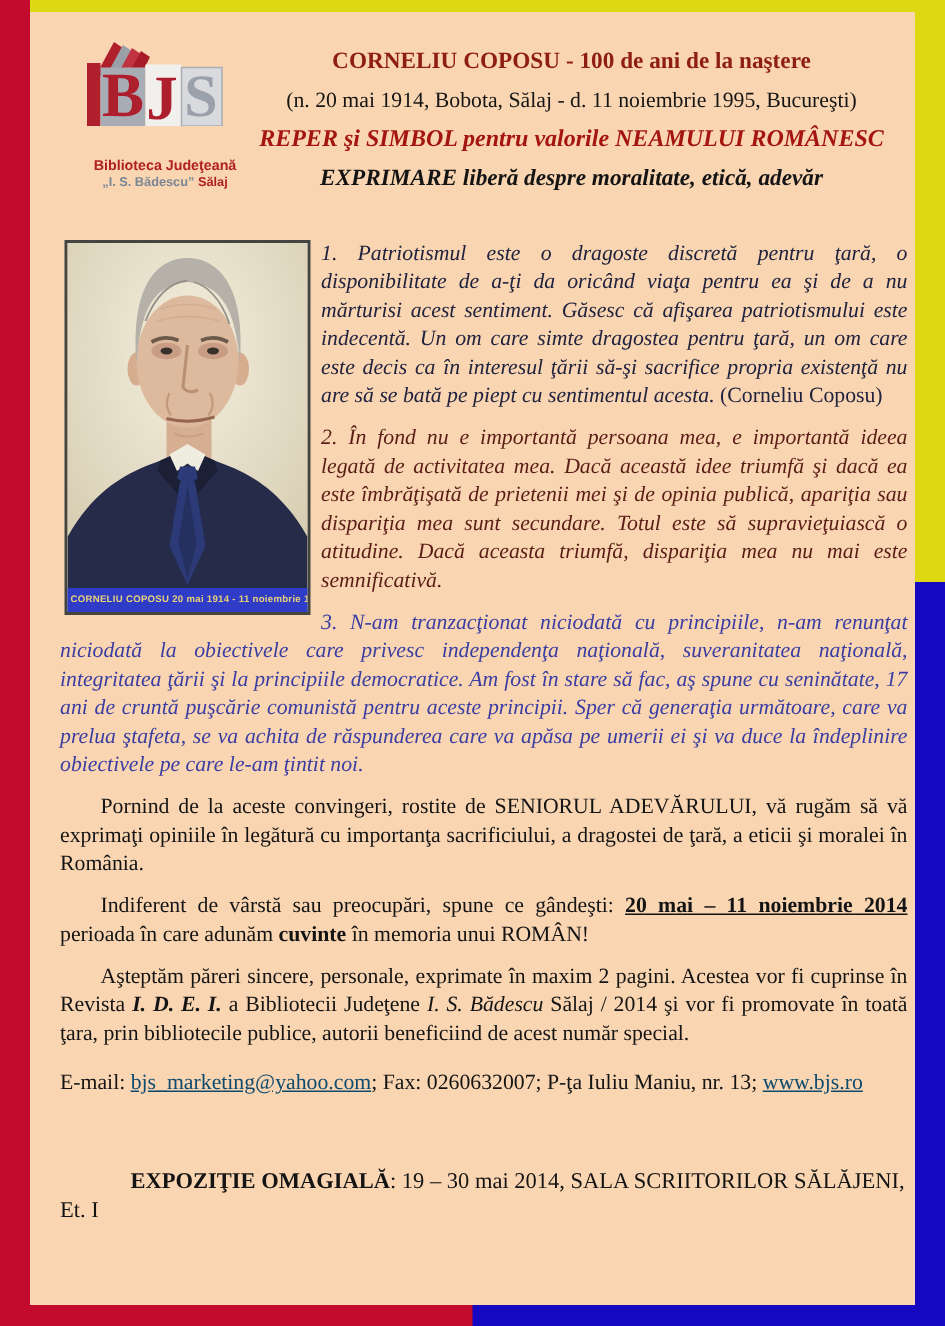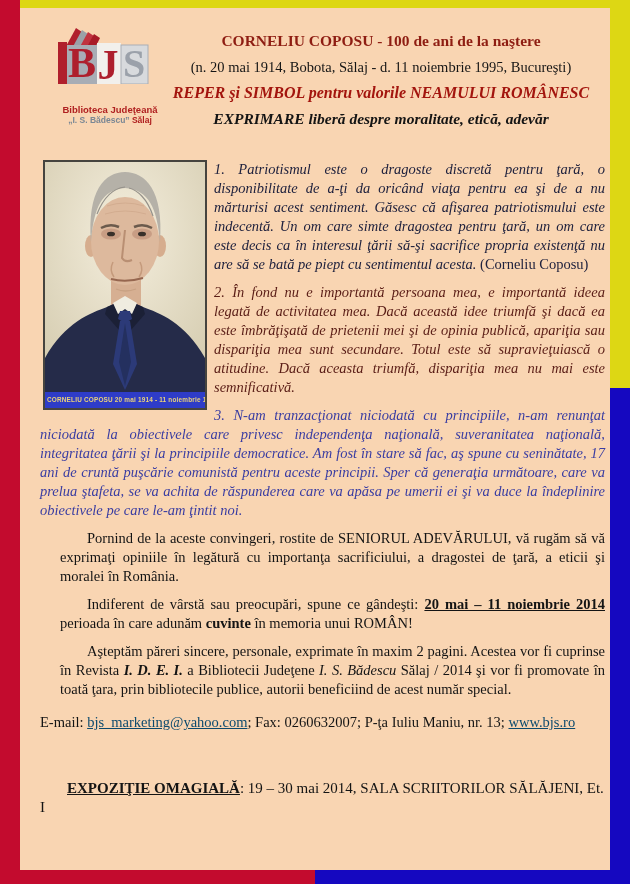--- a/index.html
+++ b/index.html
@@ -32,29 +32,29 @@
   .photo-frame{float:left;width:160px;margin:0 7px 2px 3px;border:2px solid #46443f;background:#e6dfc9;}
   .photo-frame svg{display:block;}
   .photo-caption{height:16px;background:#2e3cc8;color:#e8d179;font-family:"Liberation Sans",sans-serif;
                  font-size:6.4px;font-weight:bold;line-height:16px;white-space:nowrap;overflow:hidden;
                  padding-left:2px;letter-spacing:.2px;}
   p{margin:0 0 9px 0;}
   .q1{font-style:italic;color:#20223e;}
   .q1 .attrib{font-style:normal;}
   .q2{font-style:italic;color:#5a1d16;}
   .q3{font-style:italic;color:#3a3da2;}
-  .ind{text-indent:27px;margin-left:20px;}
+  .ind{text-indent:27px;}
   .bold{font-weight:bold;}
   .ital{font-style:italic;}
   .boldital{font-weight:bold;font-style:italic;}
   .dates{font-weight:bold;text-decoration:underline;}
   .contact{margin-top:14px;text-align:left;}
   a.doclink{color:#0c4a6e;text-decoration:underline;cursor:pointer;}
   .expo{margin-top:47px;text-indent:27px;font-size:15px;text-align:left;}
-  .expo .label{font-weight:bold;text-decoration:underline;}
+  .expo .label{font-weight:bold;margin-left:20px;}
 </style>
 </head>
 <body>
 
 <div class="page">
   <div class="b-left"></div>
   <div class="b-top"></div>
   <div class="b-right-top"></div>
   <div class="b-right-bottom"></div>
   <div class="b-bottom-left"></div>

